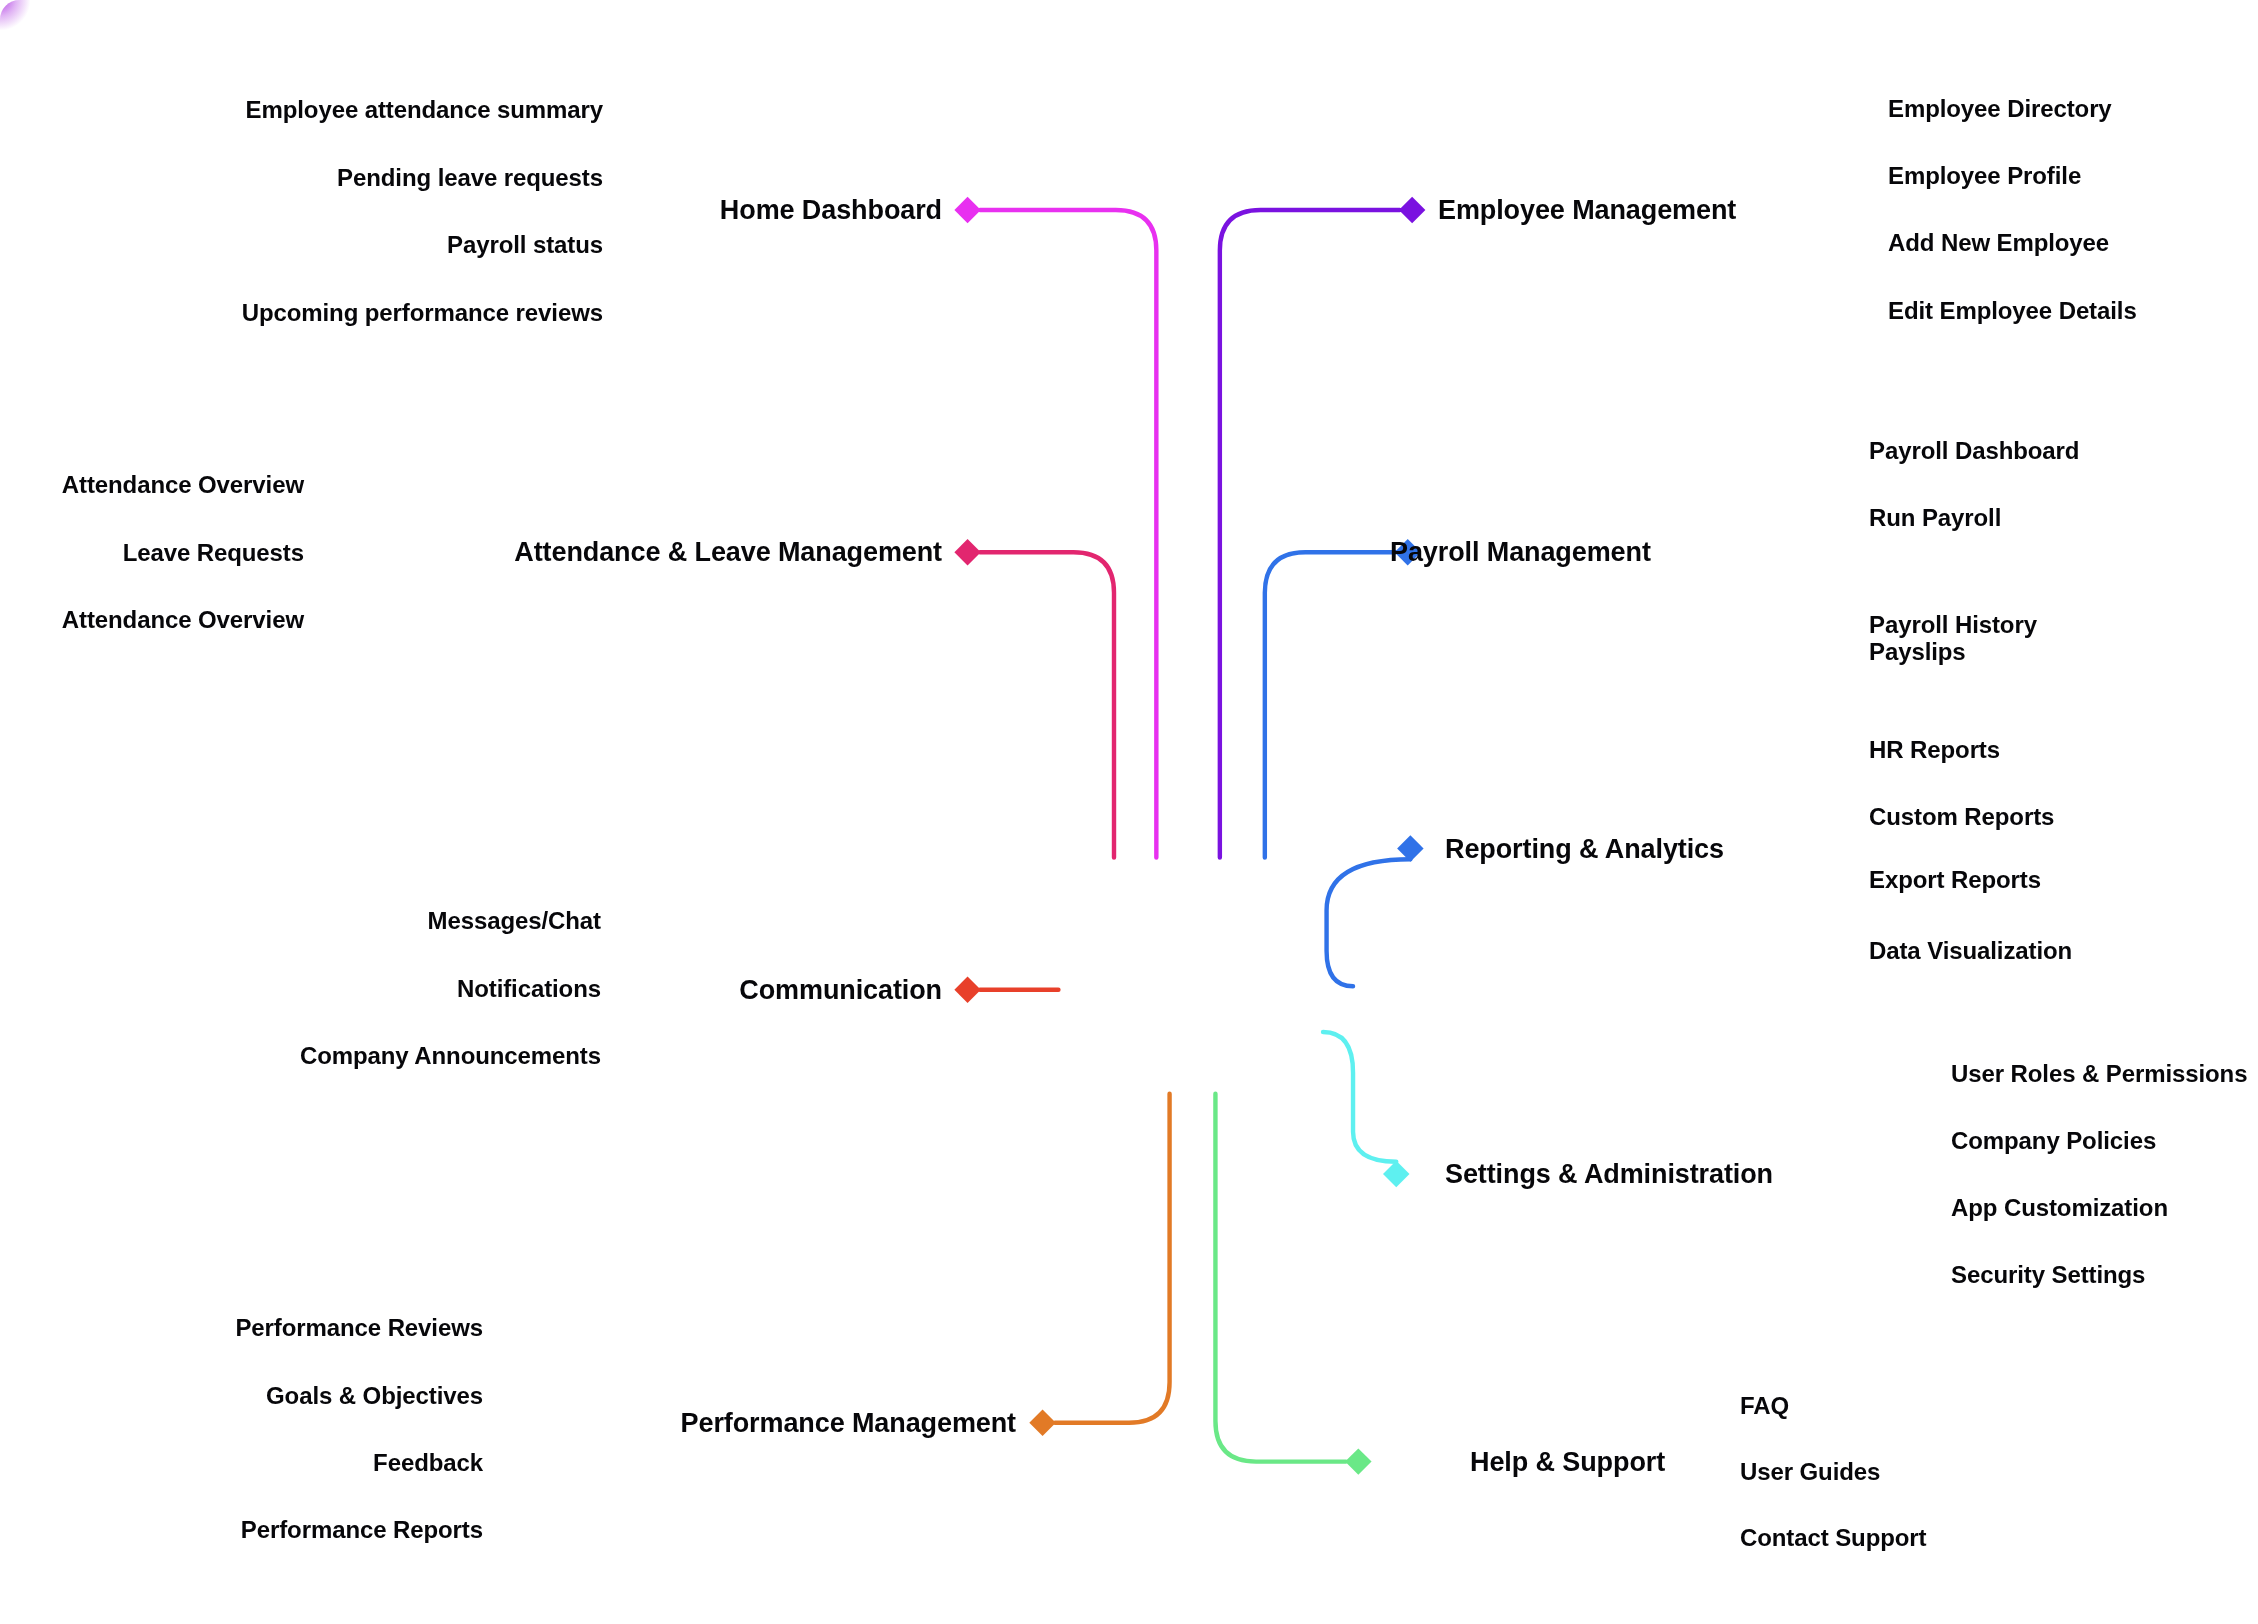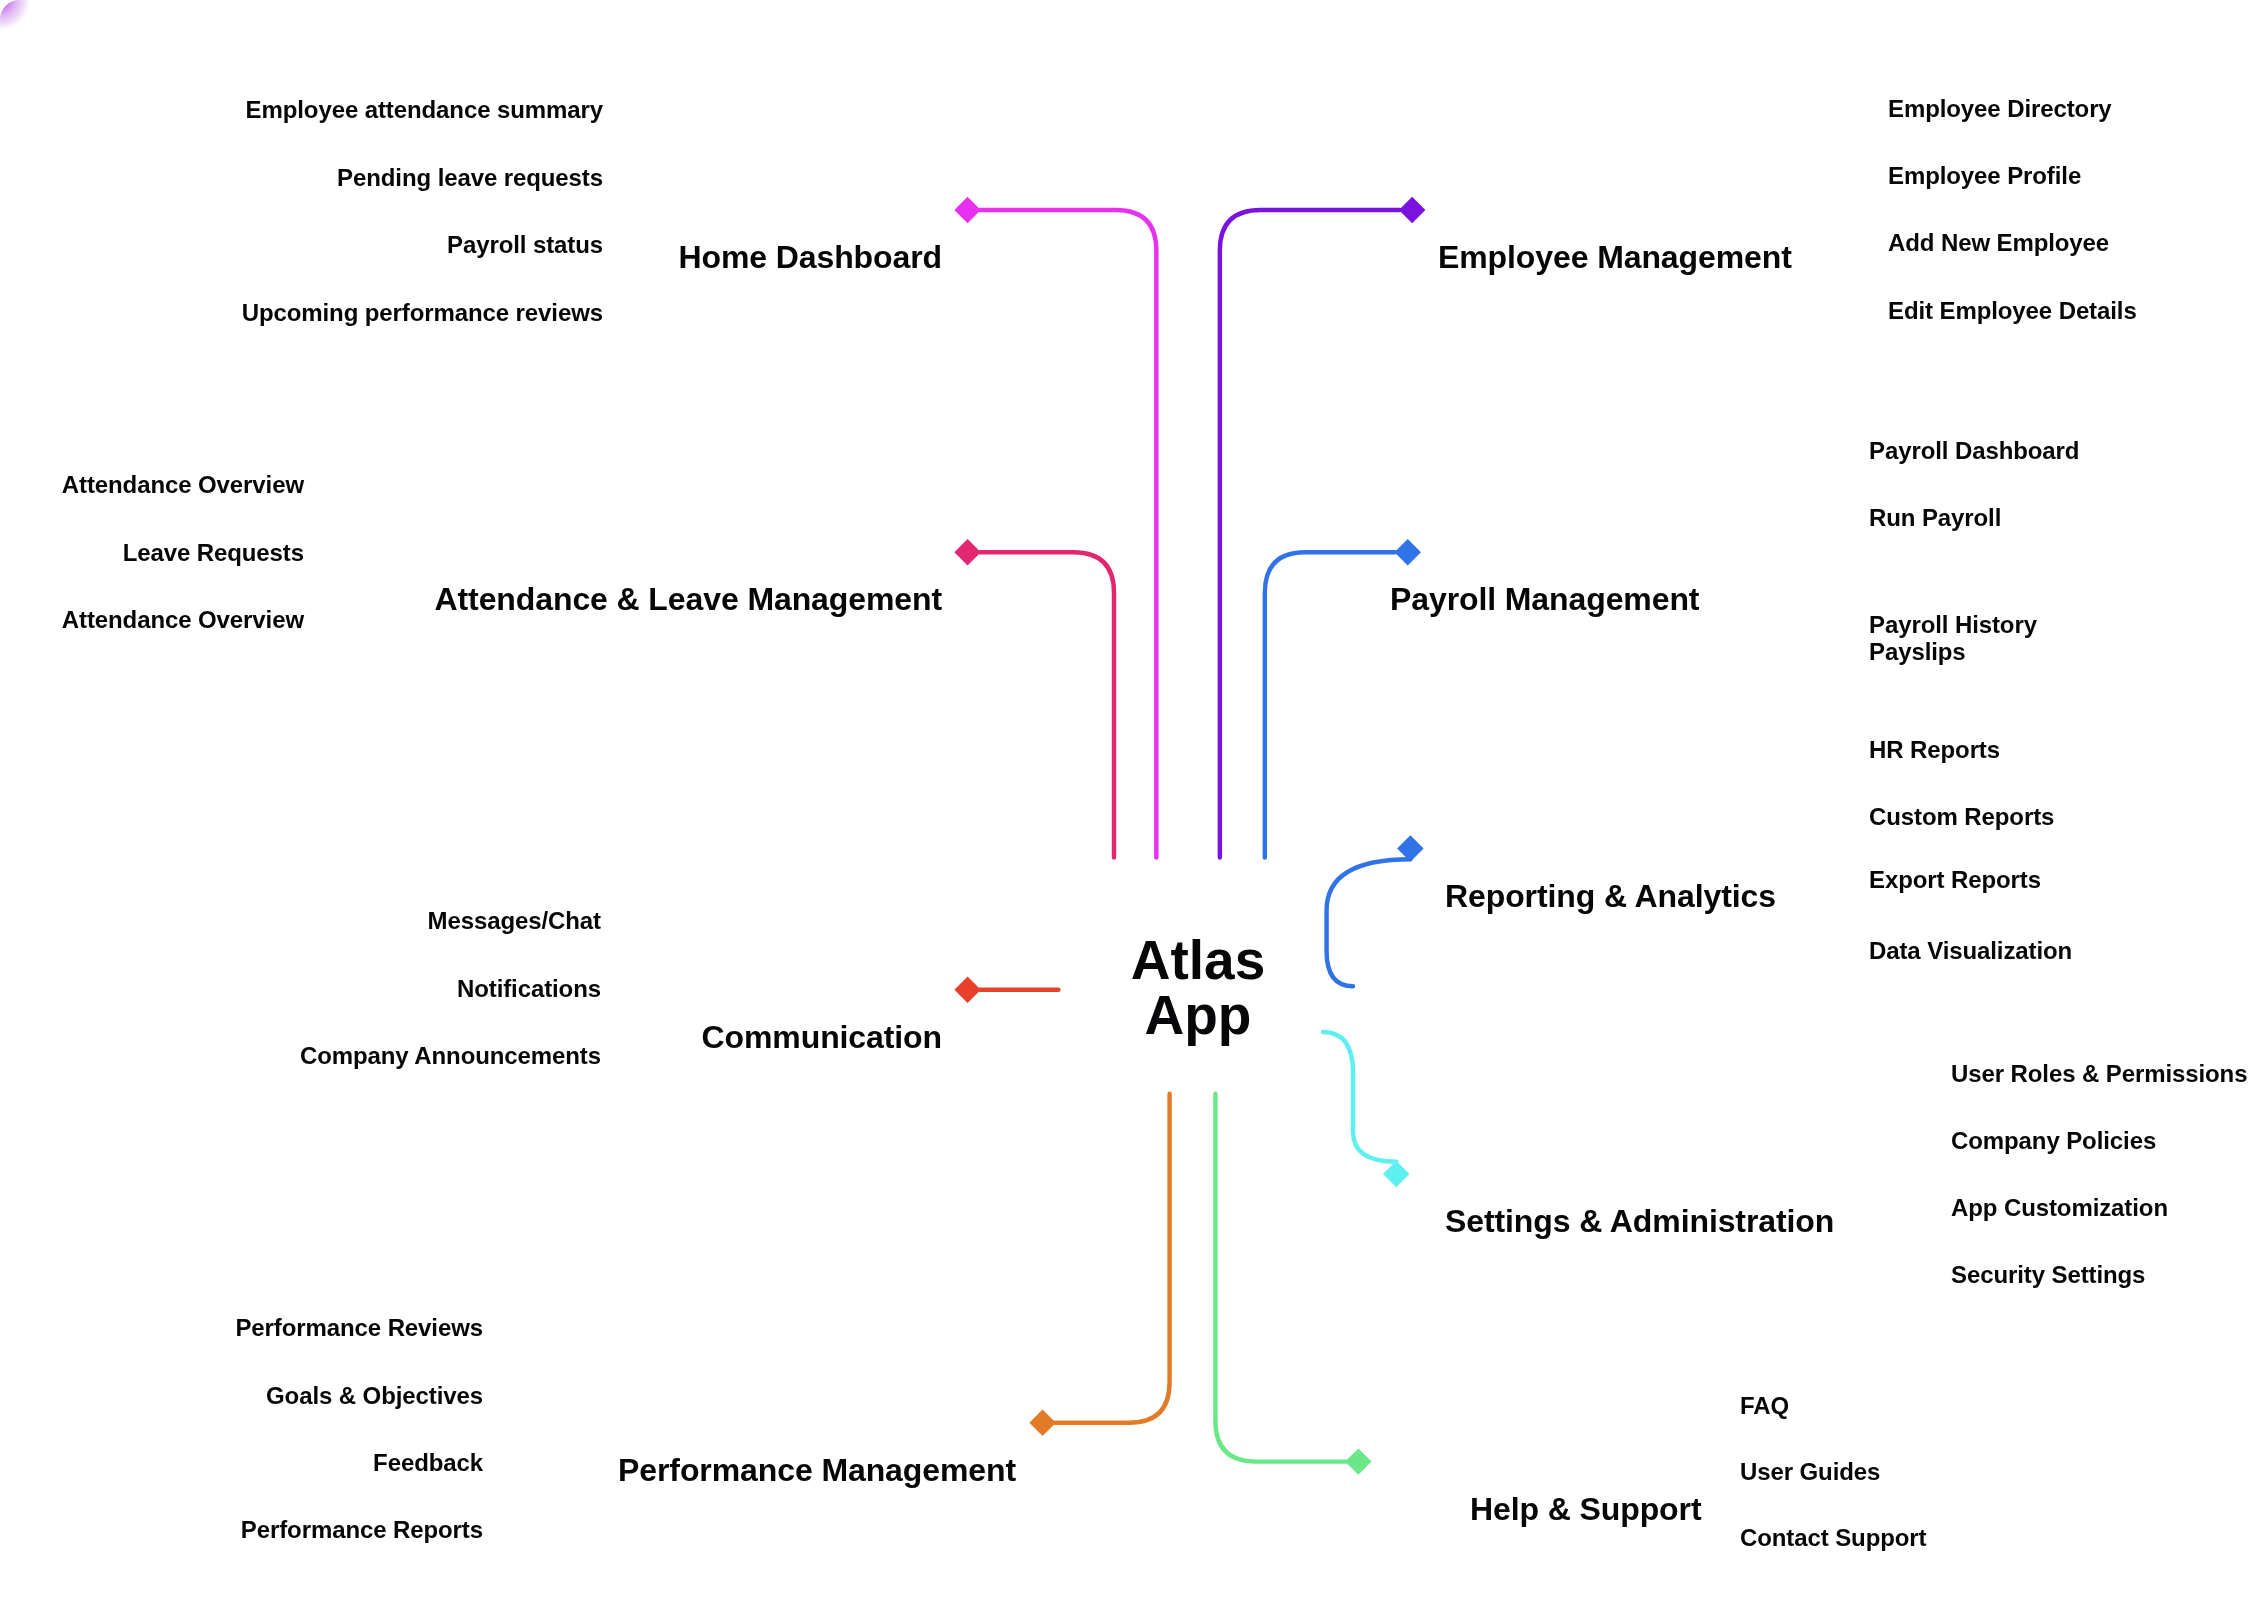--- a/index.html
+++ b/index.html
@@ -49,22 +49,21 @@
   .root-label {
     position: absolute;
     font-weight: bold;
     color: #07070a;
     font-size: 55px;
     line-height: 1.0;
     text-align: center;
     white-space: nowrap;
   }
   .branch-label {
-    font-size: 32px;
-    margin-top: 48px;
+    font-size: 27px;
   }
   .leaf-label {
     font-size: 24px;
   }
   .anchor-right {
     transform: translate(-100%, -50%);
   }
   .anchor-left {
     transform: translate(0, -50%);
   }
@@ -138,18 +137,14 @@
       <div class="node-label leaf-label anchor-left" style="left: 1951px; top: 1074px;">User Roles &amp; Permissions</div>
       <div class="node-label leaf-label anchor-left" style="left: 1951px; top: 1141px;">Company Policies</div>
       <div class="node-label leaf-label anchor-left" style="left: 1951px; top: 1208px;">App Customization</div>
       <div class="node-label leaf-label anchor-left" style="left: 1951px; top: 1275px;">Security Settings</div>
       <div class="node-label branch-label anchor-left" style="left: 1470px; top: 1462px;">Help &amp; Support</div>
       <div class="node-label leaf-label anchor-left" style="left: 1740px; top: 1406px;">FAQ</div>
       <div class="node-label leaf-label anchor-left" style="left: 1740px; top: 1472px;">User Guides</div>
       <div class="node-label leaf-label anchor-left" style="left: 1740px; top: 1538px;">Contact Support</div>
     </div>
 
-  <div class="root-label" id="root-node" style="left: 1198px; top: 988px; transform: translate(-50%, -50%);">
-    <div>Atlas</div>
-    <div>App</div>
-  </div>
 </div>
 
 
 </body></html>

